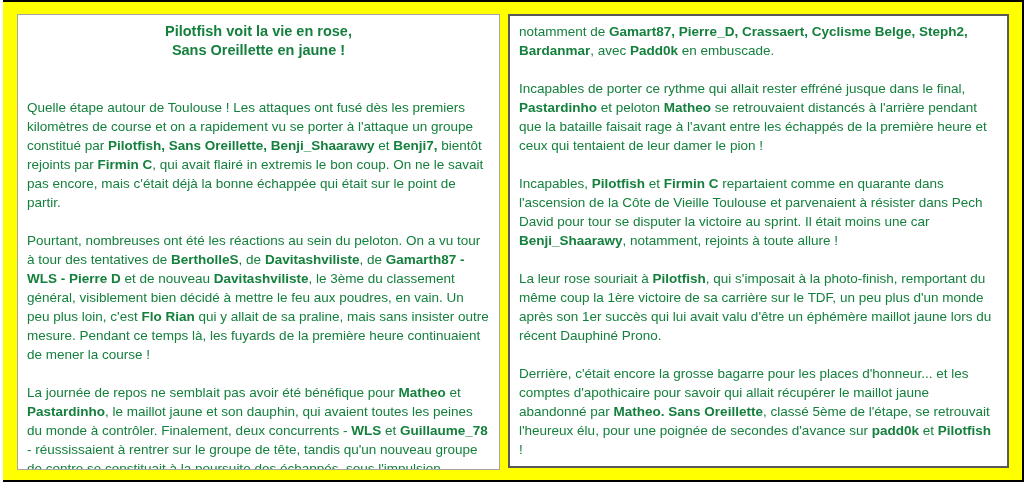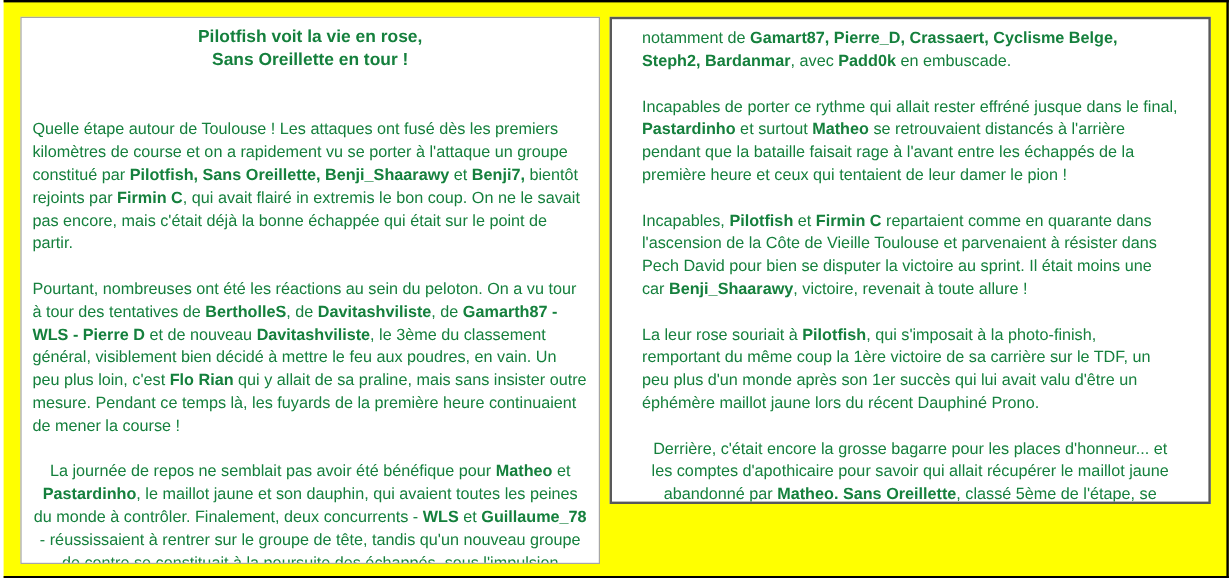--- a/index.html
+++ b/index.html
@@ -36,60 +36,59 @@
     top: 12px;
     width: 483px;
     height: 456px;
     border: 1px solid #a6a6a6;
     padding: 7px 9px;
   }
   .panel-right {
     left: 505px;
     top: 12px;
     width: 501px;
-    height: 406px;
+    height: 454px;
     border: 2px solid #595959;
-    padding: 6px 25px;
+    padding: 6px 9px;
   }
   .doc-title {
     text-align: center;
     font-weight: bold;
     font-size: 14.5px;
     line-height: 19px;
     margin-bottom: 38px;
   }
   .para {
     margin: 0 0 19px 0;
   }
   .para:last-child {
     margin-bottom: 0;
-    text-align: center;
   }
   .para b {
     font-weight: bold;
   }
 </style>
 </head>
 <body>
 
 <div class="frame">
   <div class="panel panel-left">
     <div class="doc-title">
       <div>Pilotfish voit la vie en rose,</div>
-      <div>Sans Oreillette en tour !</div>
+      <div>Sans Oreillette en jaune !</div>
     </div>
     <div>
         <p class="para"><span>Quelle étape autour de Toulouse ! Les attaques ont fusé dès les premiers kilomètres de course et on a rapidement vu se porter à l'attaque un groupe constitué par </span><b>Pilotfish, Sans Oreillette, Benji_Shaarawy</b><span> et </span><b>Benji7,</b><span> bientôt rejoints par </span><b>Firmin C</b><span>, qui avait flairé in extremis le bon coup. On ne le savait pas encore, mais c'était déjà la bonne échappée qui était sur le point de partir.</span></p>
         <p class="para"><span>Pourtant, nombreuses ont été les réactions au sein du peloton. On a vu tour à tour des tentatives de </span><b>BertholleS</b><span>, de </span><b>Davitashviliste</b><span>, de </span><b>Gamarth87 - WLS - Pierre D</b><span> et de nouveau </span><b>Davitashviliste</b><span>, le 3ème du classement général, visiblement bien décidé à mettre le feu aux poudres, en vain. Un peu plus loin, c'est </span><b>Flo Rian</b><span> qui y allait de sa praline, mais sans insister outre mesure. Pendant ce temps là, les fuyards de la première heure continuaient de mener la course !</span></p>
         <p class="para"><span>La journée de repos ne semblait pas avoir été bénéfique pour </span><b>Matheo</b><span> et </span><b>Pastardinho</b><span>, le maillot jaune et son dauphin, qui avaient toutes les peines du monde à contrôler. Finalement, deux concurrents - </span><b>WLS</b><span> et </span><b>Guillaume_78</b><span> - réussissaient à rentrer sur le groupe de tête, tandis qu'un nouveau groupe de contre se constituait à la poursuite des échappés. sous l'impulsion</span></p>
       </div>
   </div>
 
   <div class="panel panel-right">
     <div>
         <p class="para"><span>notamment de </span><b>Gamart87, Pierre_D, Crassaert, Cyclisme Belge, Steph2, Bardanmar</b><span>, avec </span><b>Padd0k</b><span> en embuscade.</span></p>
-        <p class="para"><span>Incapables de porter ce rythme qui allait rester effréné jusque dans le final, </span><b>Pastardinho</b><span> et surtout </span><b>Matheo</b><span> se retrouvaient distancés à l'arrière pendant que la bataille faisait rage à l'avant entre les échappés de la première heure et ceux qui tentaient de leur damer le pion !</span></p>
-        <p class="para"><span>Incapables, </span><b>Pilotfish</b><span> et </span><b>Firmin C</b><span> repartaient comme en quarante dans l'ascension de la Côte de Vieille Toulouse et parvenaient à résister dans Pech David pour bien se disputer la victoire au sprint. Il était moins une car </span><b>Benji_Shaarawy</b><span>, victoire, revenait à toute allure !</span></p>
+        <p class="para"><span>Incapables de porter ce rythme qui allait rester effréné jusque dans le final, </span><b>Pastardinho</b><span> et peloton </span><b>Matheo</b><span> se retrouvaient distancés à l'arrière pendant que la bataille faisait rage à l'avant entre les échappés de la première heure et ceux qui tentaient de leur damer le pion !</span></p>
+        <p class="para"><span>Incapables, </span><b>Pilotfish</b><span> et </span><b>Firmin C</b><span> repartaient comme en quarante dans l'ascension de la Côte de Vieille Toulouse et parvenaient à résister dans Pech David pour tour se disputer la victoire au sprint. Il était moins une car </span><b>Benji_Shaarawy</b><span>, notamment, rejoints à toute allure !</span></p>
         <p class="para"><span>La leur rose souriait à </span><b>Pilotfish</b><span>, qui s'imposait à la photo-finish, remportant du même coup la 1ère victoire de sa carrière sur le TDF, un peu plus d'un monde après son 1er succès qui lui avait valu d'être un éphémère maillot jaune lors du récent Dauphiné Prono.</span></p>
         <p class="para"><span>Derrière, c'était encore la grosse bagarre pour les places d'honneur... et les comptes d'apothicaire pour savoir qui allait récupérer le maillot jaune abandonné par </span><b>Matheo. Sans Oreillette</b><span>, classé 5ème de l'étape, se retrouvait l'heureux élu, pour une poignée de secondes d'avance sur </span><b>padd0k</b><span> et </span><b>Pilotfish</b><span> !</span></p>
       </div>
   </div>
 </div>
 
 </body></html>

